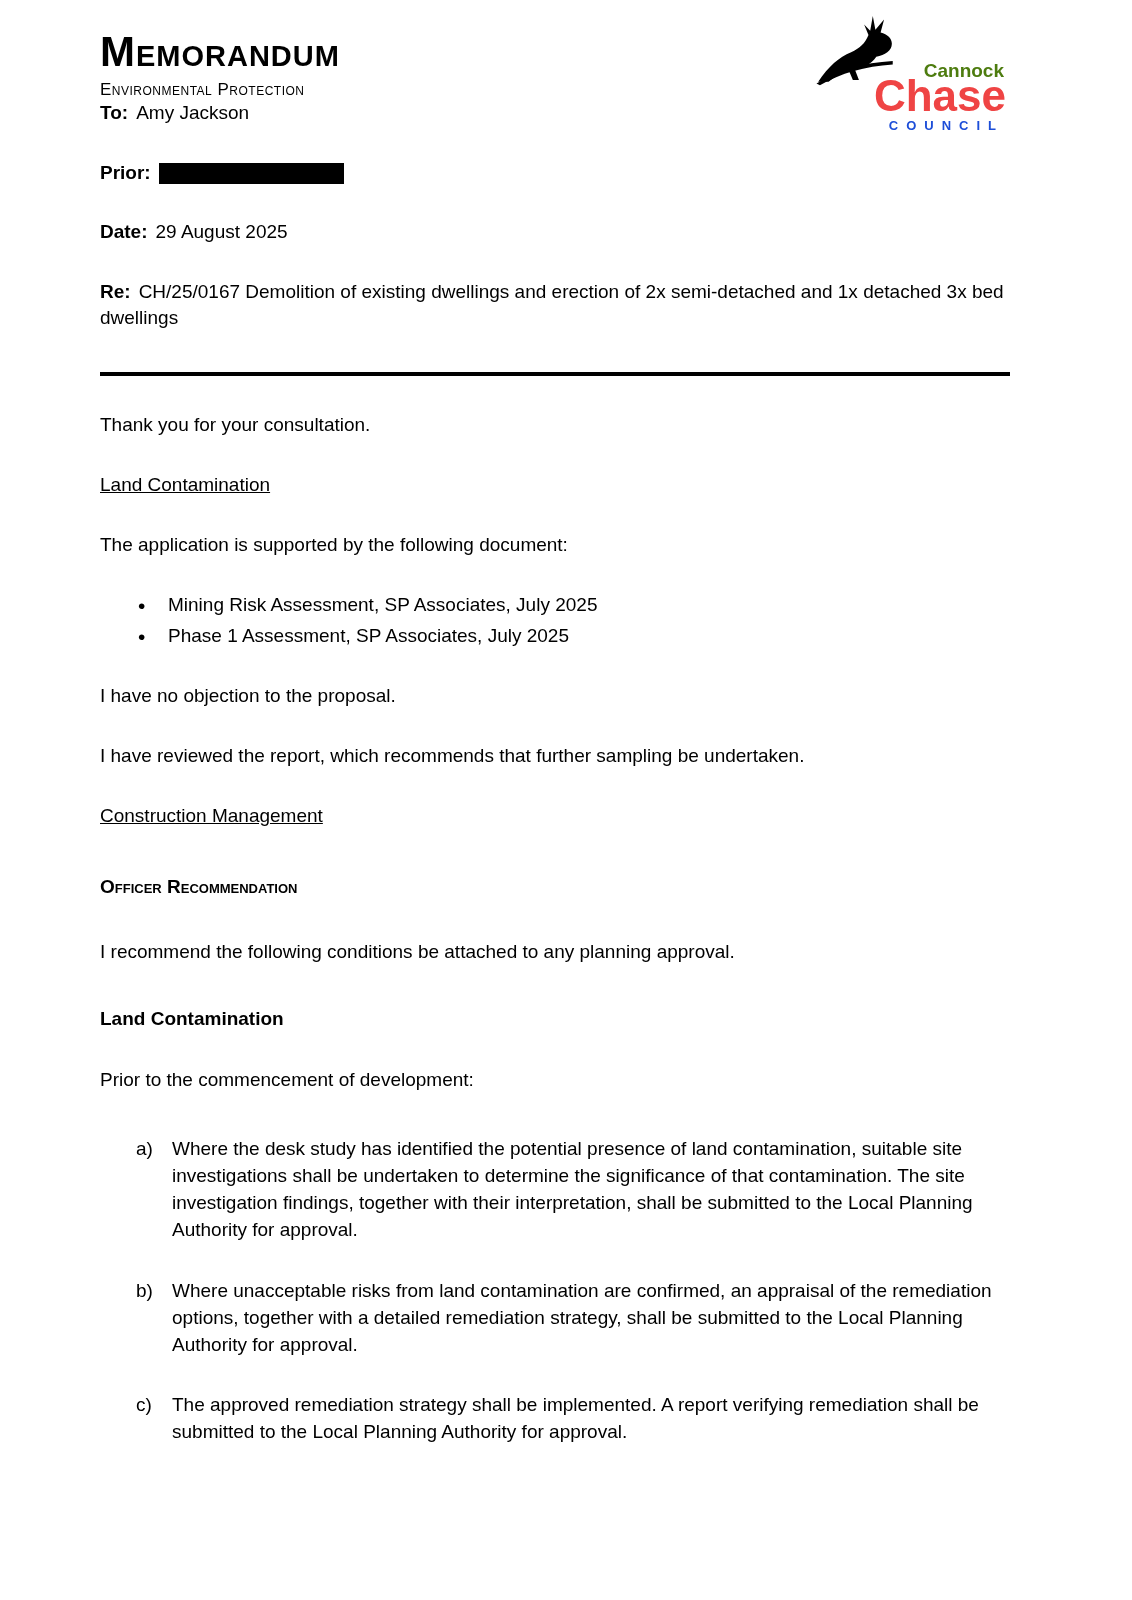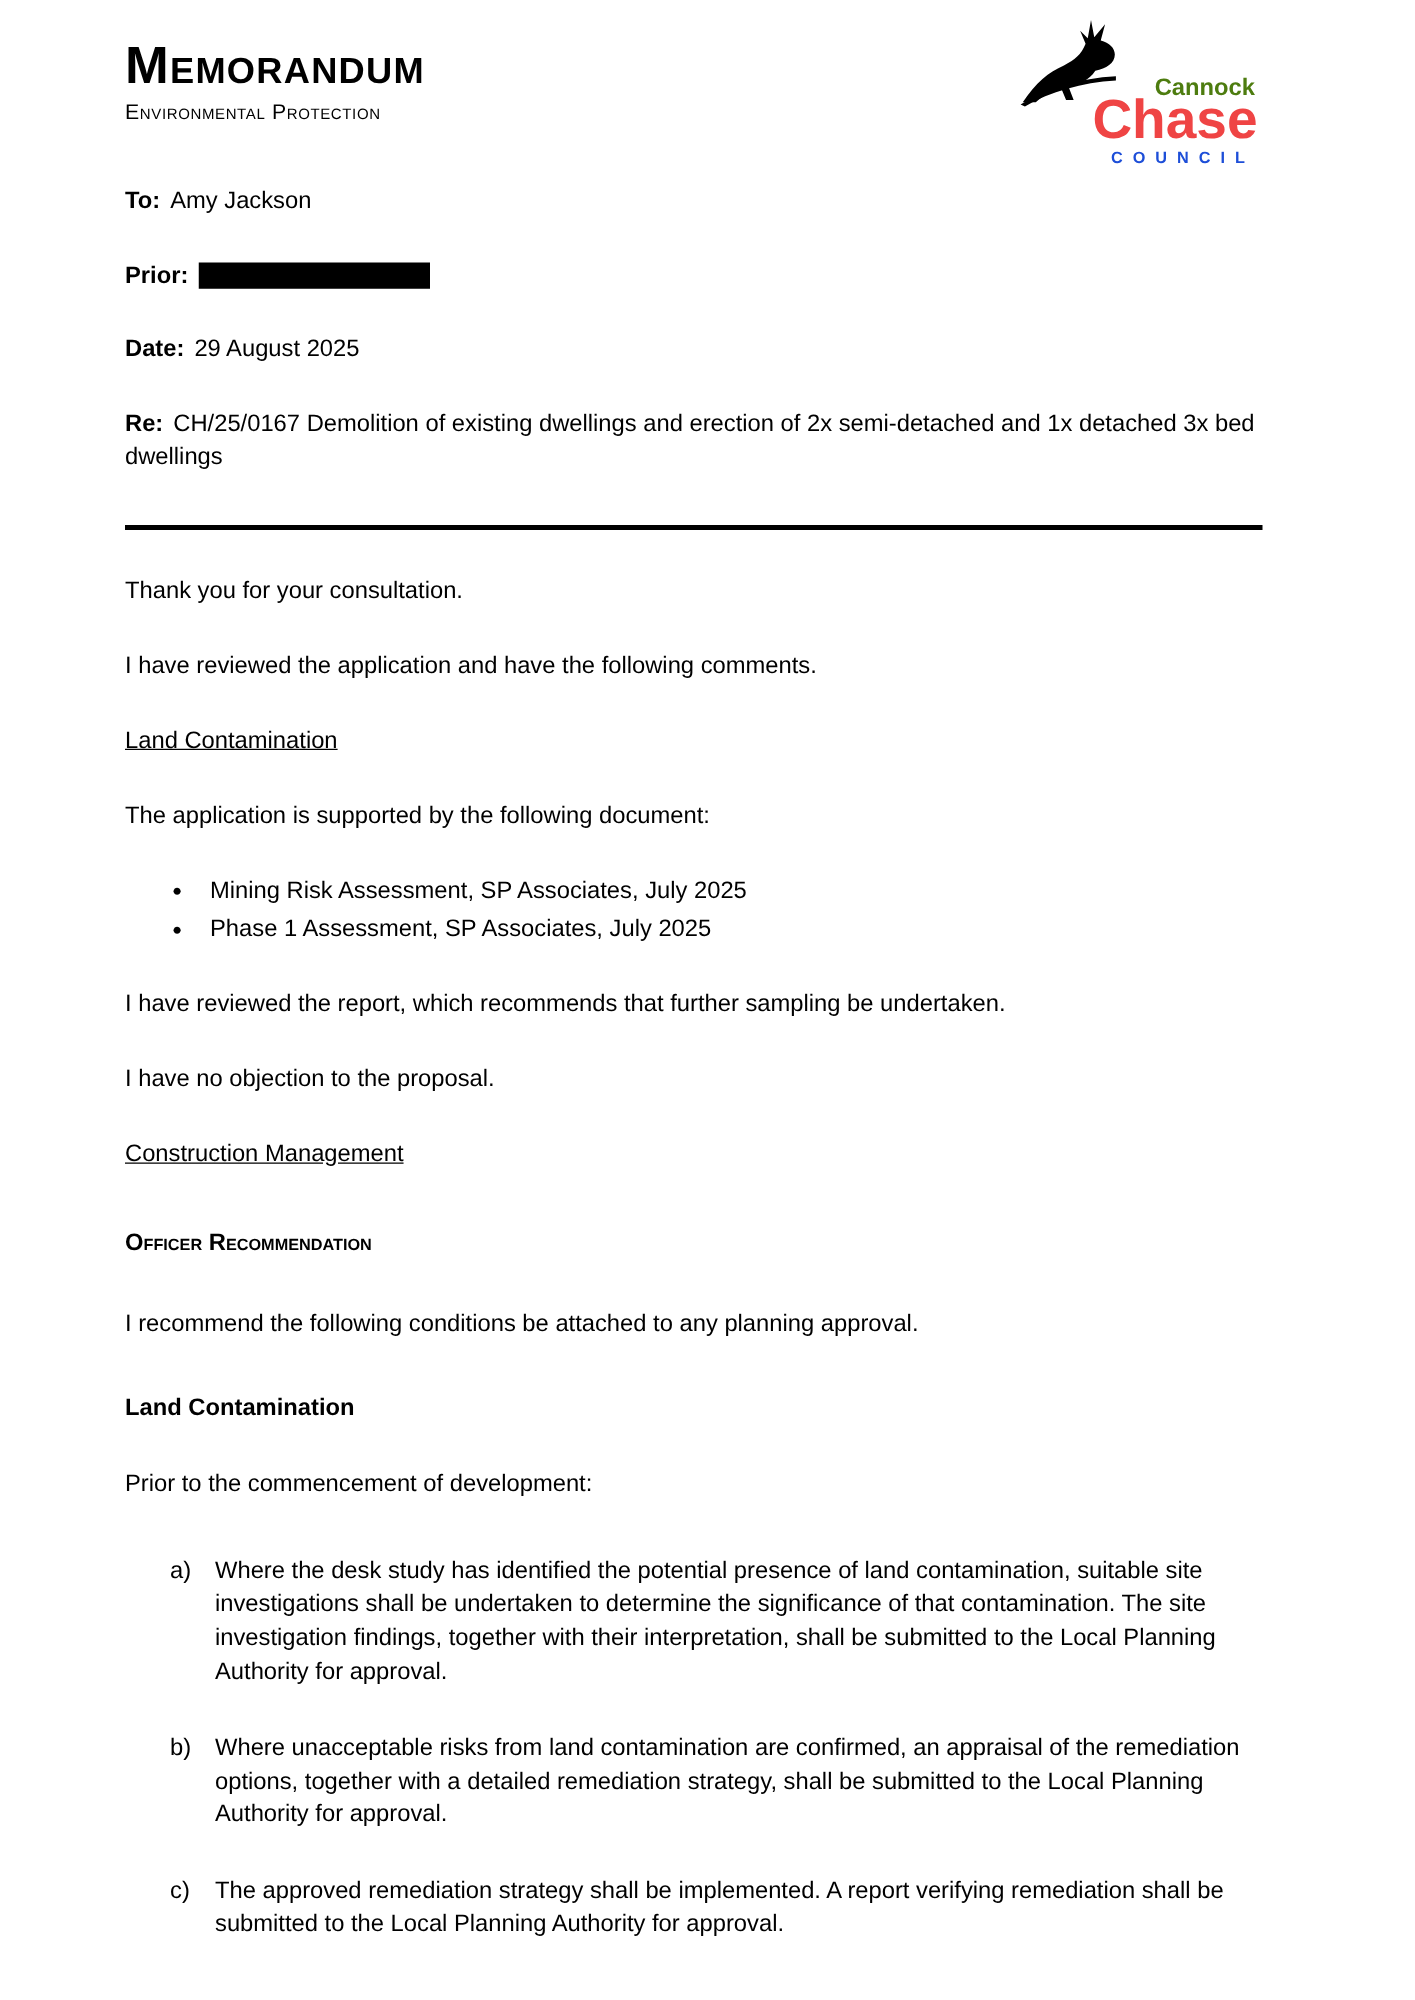--- a/index.html
+++ b/index.html
@@ -68,21 +68,21 @@
     position: absolute;
     top: 110px;
     right: 0;
     font-weight: 700;
     font-size: 13px;
     letter-spacing: 8px;
     color: #1d4ed8;
   }
 
   
-  .fields { margin-top: 48px; }
+  .fields { }
   .field {
     font-size: 19px;
     line-height: 1.4;
     margin-bottom: 33px;
   }
   .field .label { font-weight: 700; margin-right: 8px; }
   .redaction {
     display: inline-block;
     width: 185px;
     height: 21px;
@@ -184,32 +184,31 @@
     </p>
     <p class="field">
       <span class="label">Re:</span><span>CH/25/0167 Demolition of existing dwellings and erection of 2x semi-detached and 1x detached 3x bed dwellings</span>
     </p>
   </div>
 
   <div class="rule"></div>
 
   <div class="body">
     <p>Thank you for your consultation.</p>
-    <p>I have reviewed the application and have the following comments.</p>
 
     <h3 class="heading-underline">Land Contamination</h3>
     <p>The application is supported by the following document:</p>
 
     <ul class="bullets">
       <li>Mining Risk Assessment, SP Associates, July 2025</li>
       <li>Phase 1 Assessment, SP Associates, July 2025</li>
     </ul>
 
+    <p>I have no objection to the proposal.</p>
     <p>I have reviewed the report, which recommends that further sampling be undertaken.</p>
-    <p>I have no objection to the proposal.</p>
 
     <h3 class="heading-underline">Construction Management</h3>
 
     <h3 class="heading-smallcaps">Officer Recommendation</h3>
     <p>I recommend the following conditions be attached to any planning approval.</p>
 
     <h4 class="heading-bold">Land Contamination</h4>
     <p>Prior to the commencement of development:</p>
 
     <div class="conditions">

